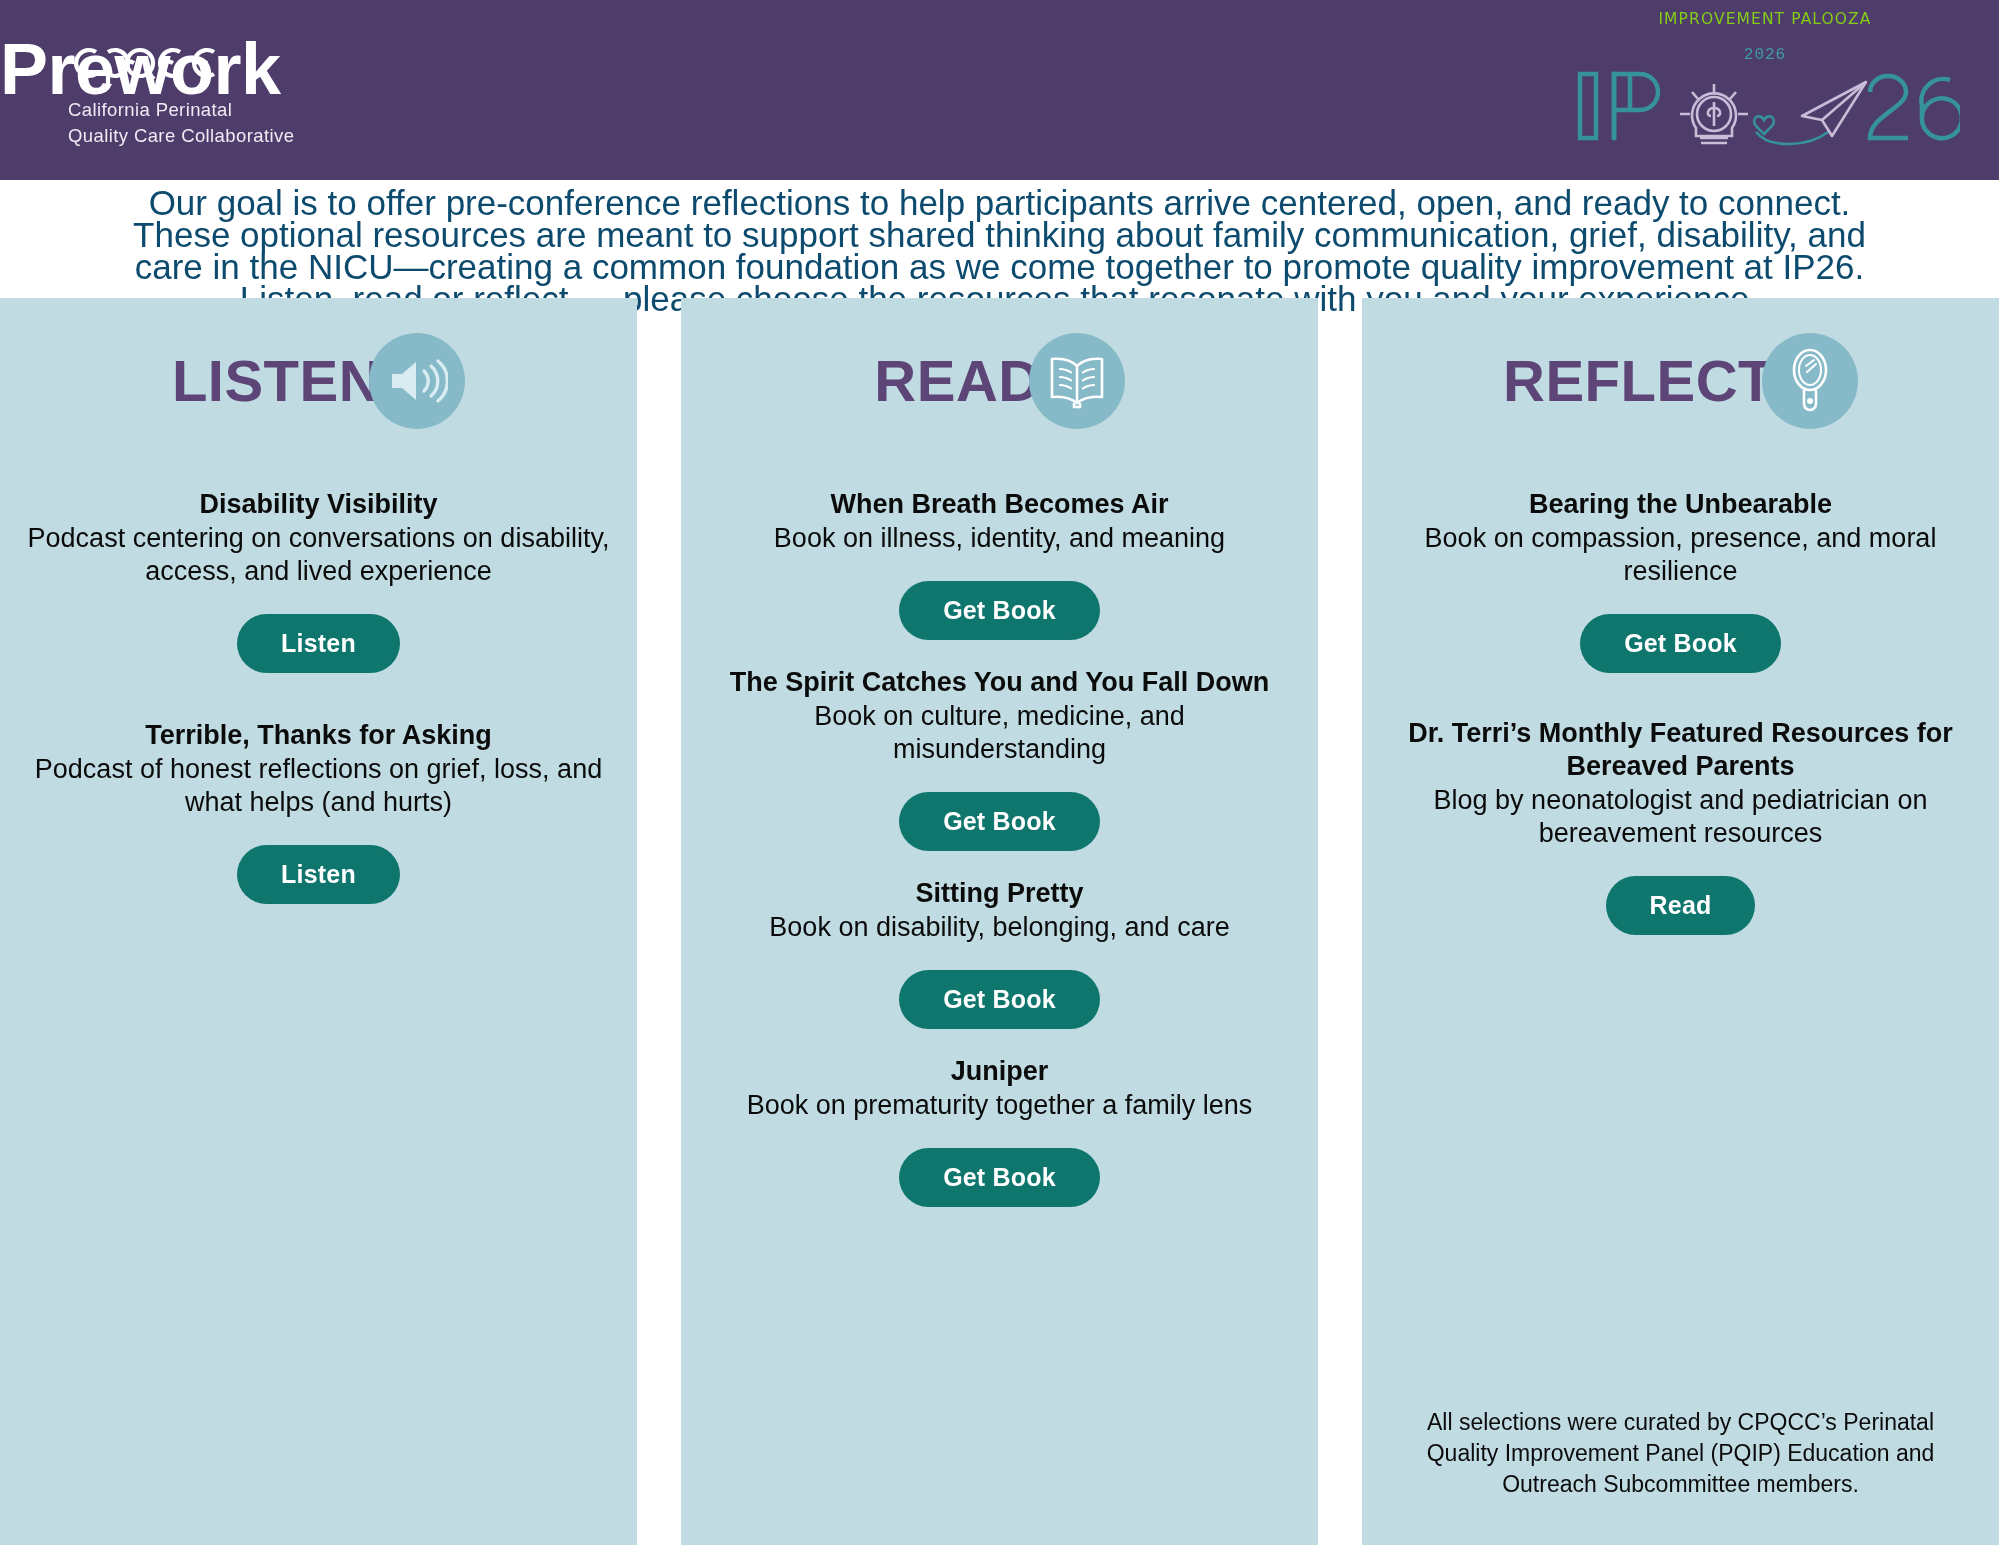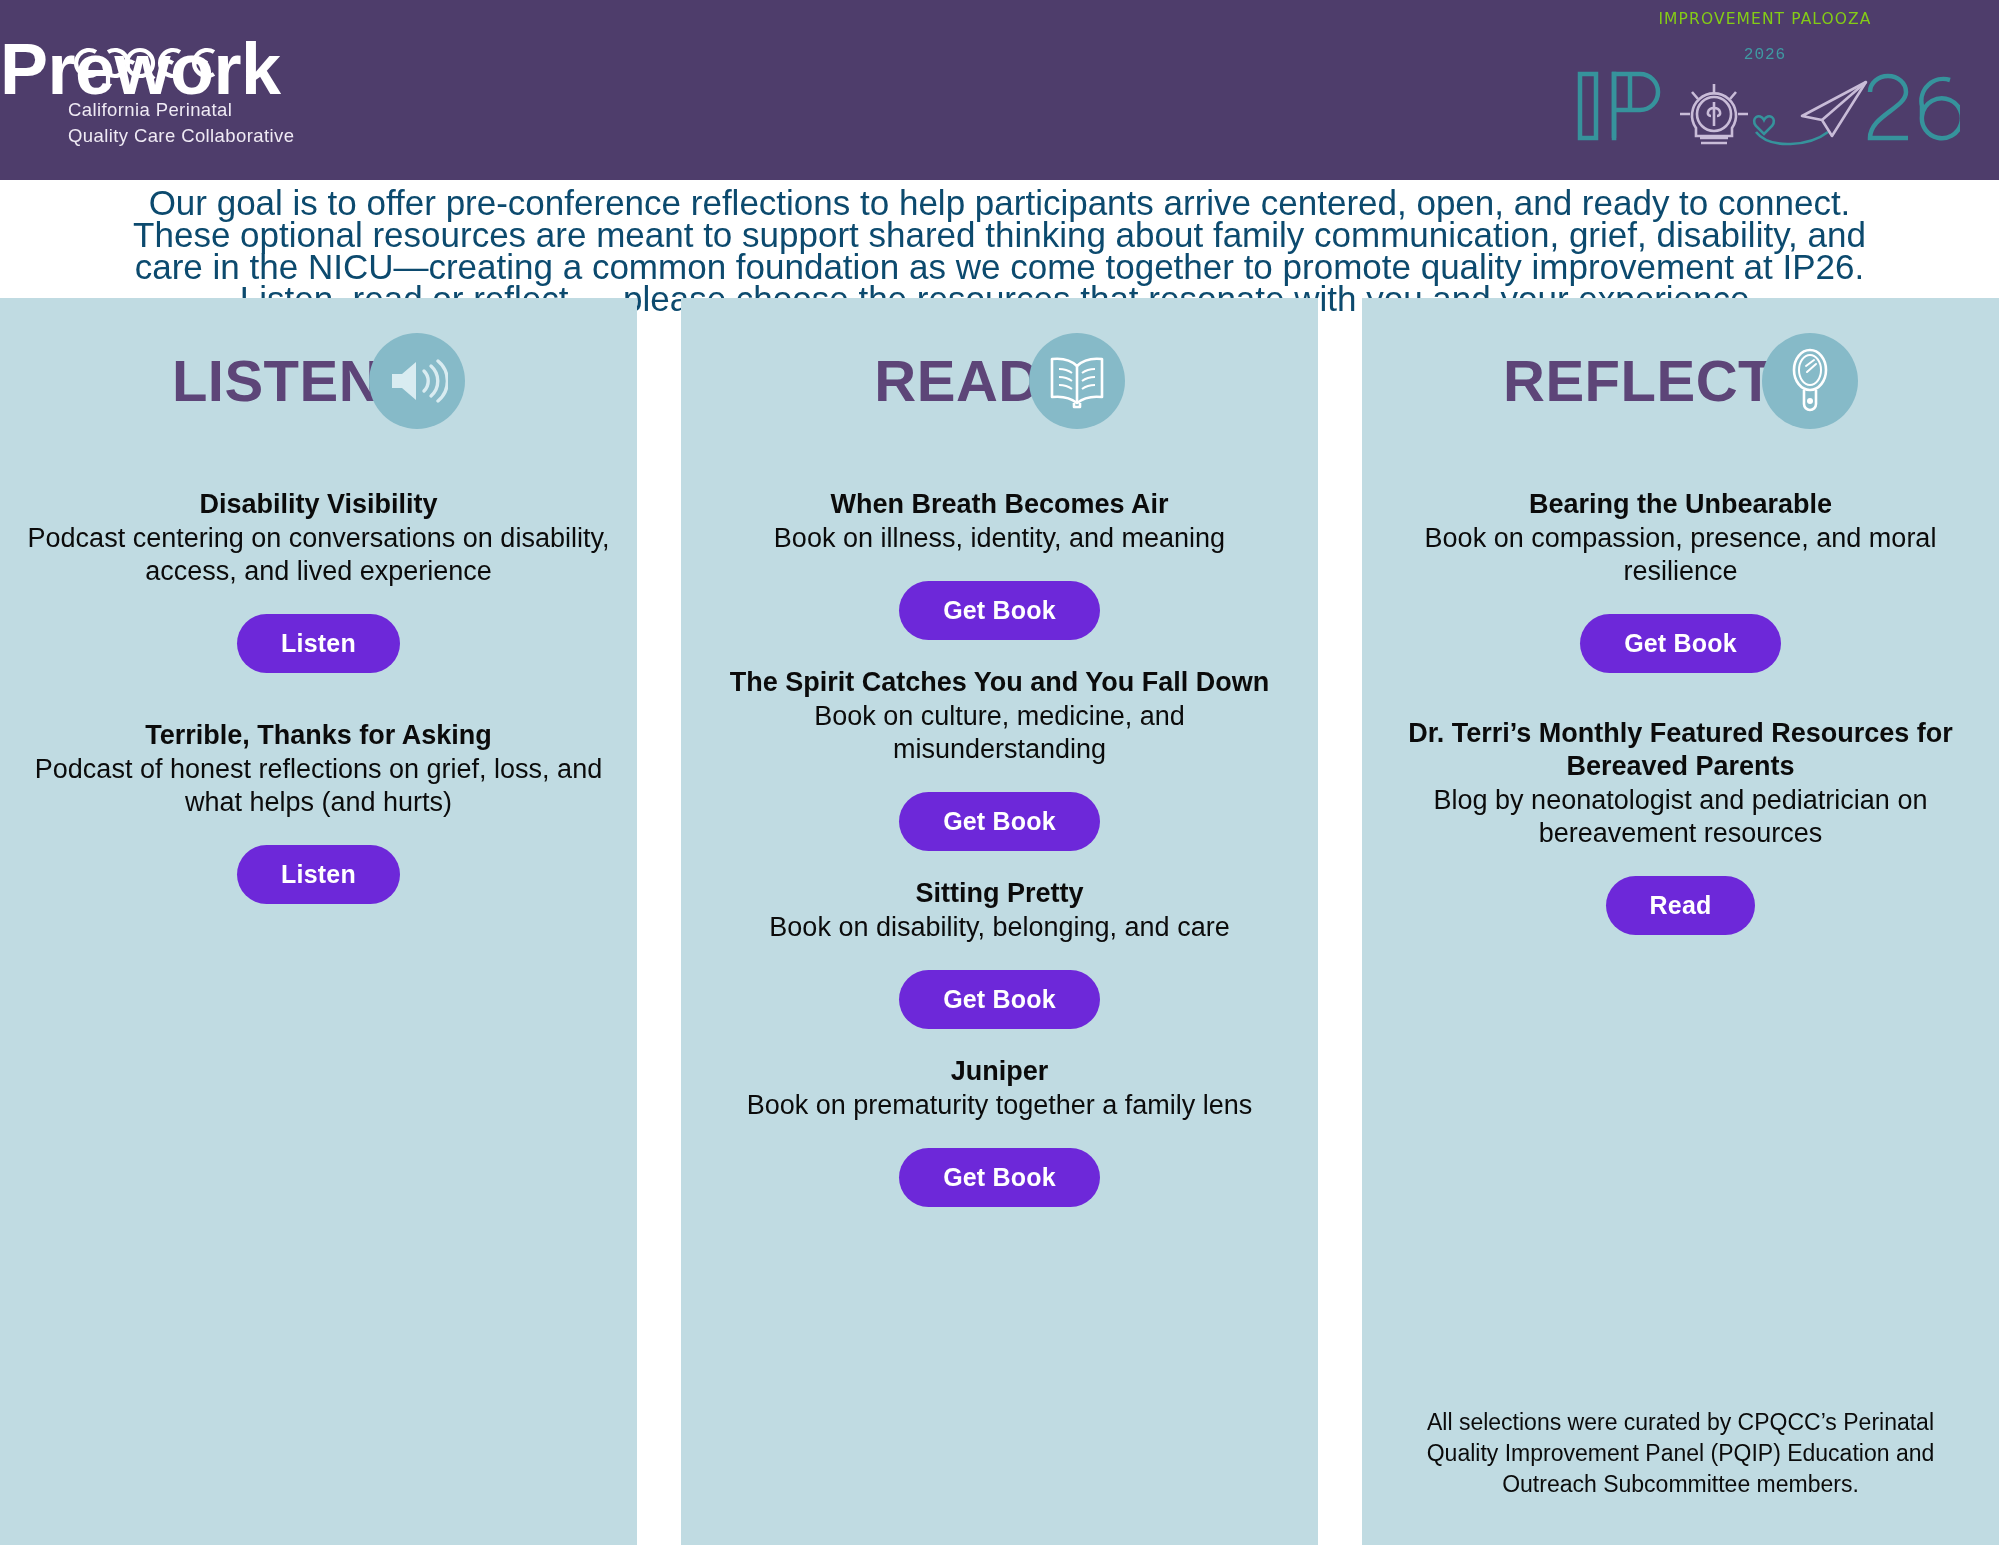--- a/index.html
+++ b/index.html
@@ -160,21 +160,21 @@
     margin-bottom: 1px;
   }
   .item-desc {
     font-size: 27px;
     color: #0b0b0b;
     line-height: 33px;
     font-weight: 400;
   }
   .btn {
     display: inline-block;
-    background: #6d28d9;
+    background: #0f766e;
     color: #ffffff;
     font-size: 25px;
     font-weight: bold;
     border: none;
     border-radius: 40px;
     padding: 15px 44px;
     margin-top: 26px;
     cursor: pointer;
     font-family: "Liberation Sans", sans-serif;
     letter-spacing: 0.2px;

